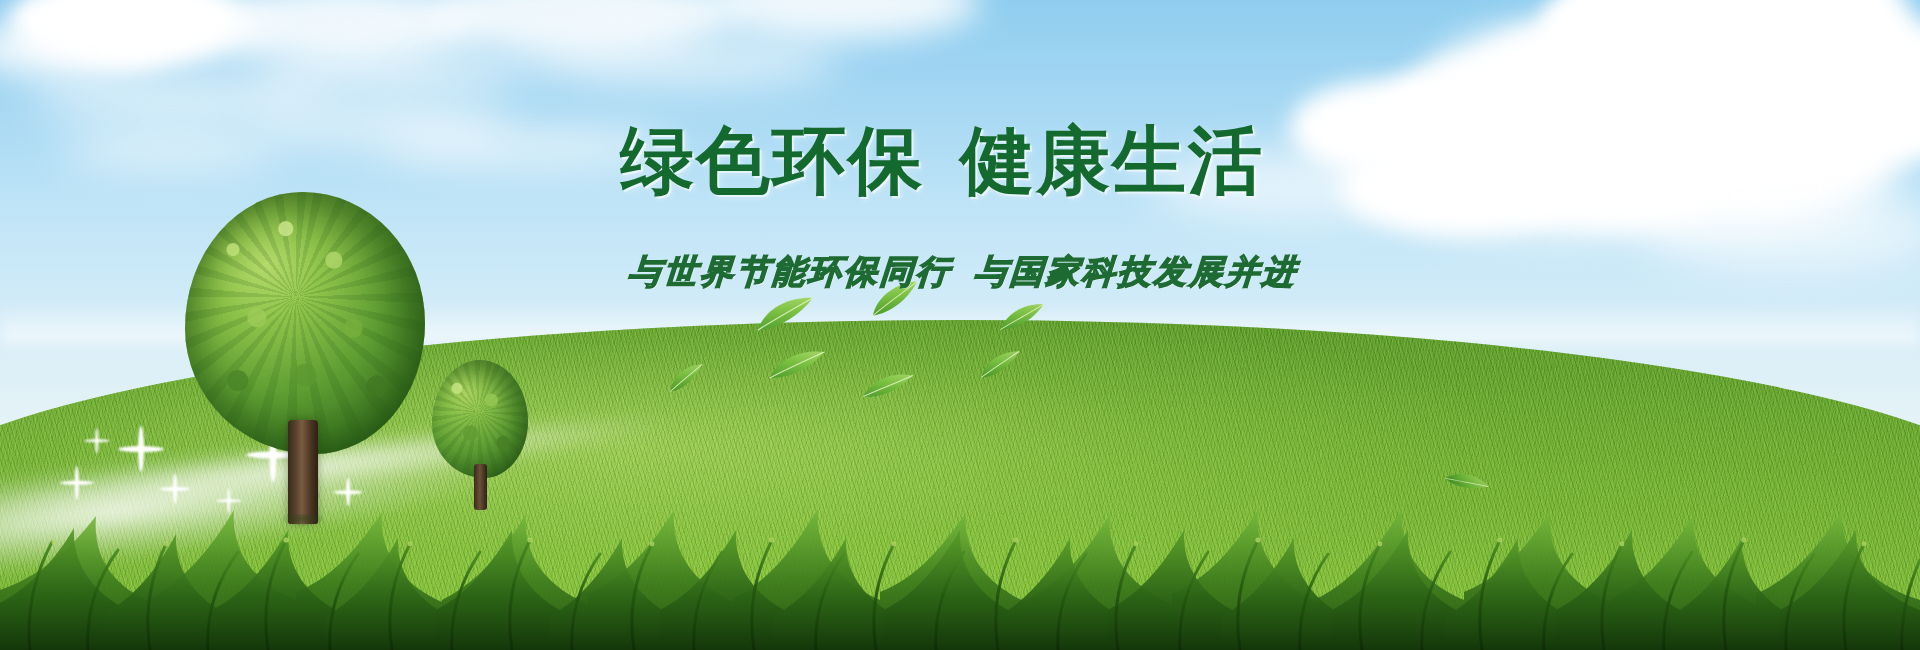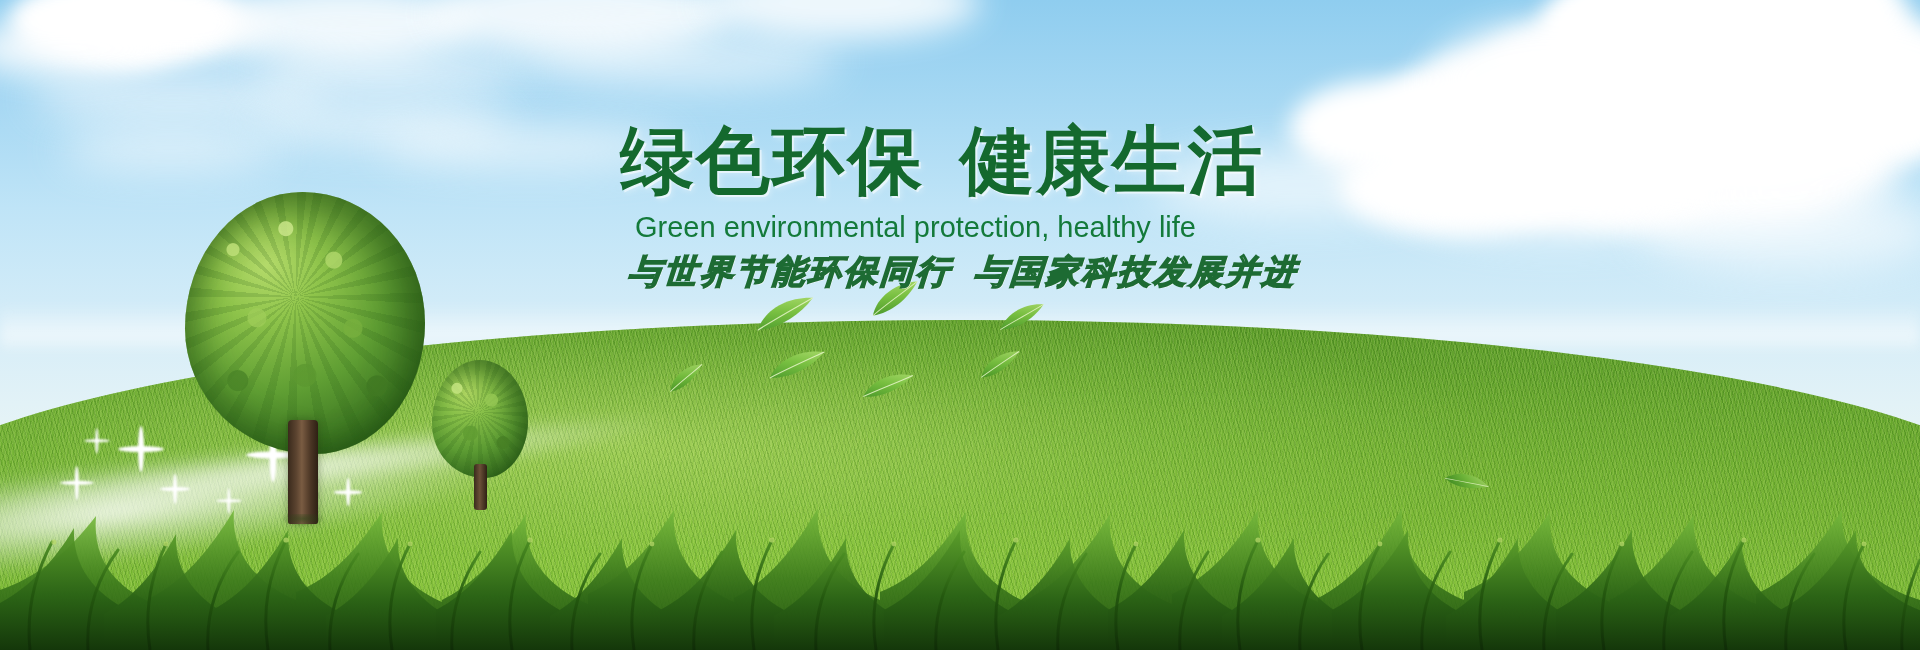--- a/index.html
+++ b/index.html
@@ -459,20 +459,19 @@
           <circle cx="1864" cy="64" r="2.4"></circle>
       </g>
     </svg>
   </div>
 
   <div class="copy">
     <div class="headline">
       <span>绿色环保</span><span class="gap"></span><span>健康生活</span>
     </div>
 
-    <div class="subtitle-en">Green environmental protection, healthy life</div>
 
     <div class="tagline-cn">
       <span>与世界节能环保同行</span><span class="gap2"></span><span>与国家科技发展并进</span>
     </div>
   </div>
 
 </div>
 
 </body></html>

